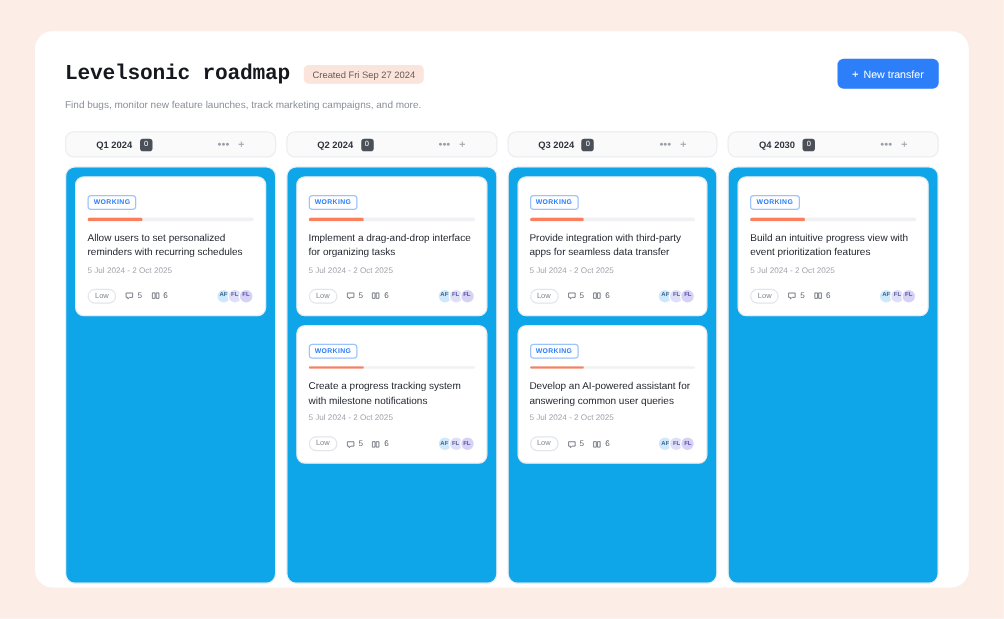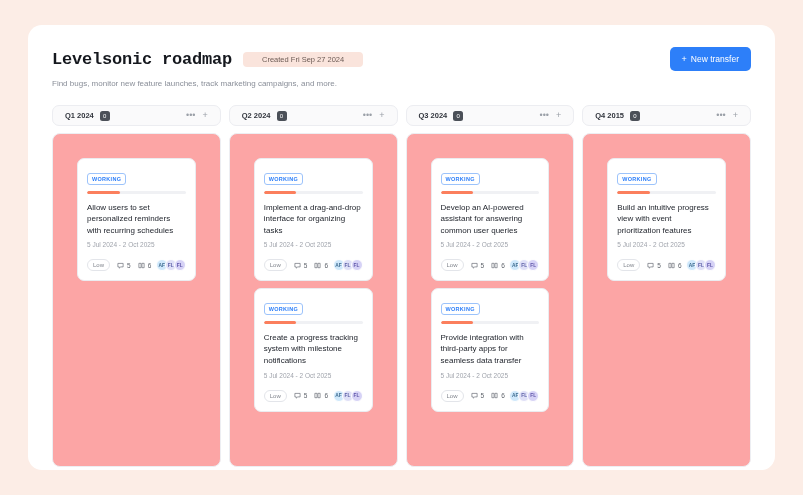--- a/index.html
+++ b/index.html
@@ -34,21 +34,21 @@
     font-size: 17px;
     font-weight: bold;
     color: #15181E;
     letter-spacing: -0.2px;
     font-family: Liberation Mono, monospace;
   }
   .created-badge {
     background: #FAE4DC;
     color: #6C5B55;
     font-size: 7.5px;
-    padding: 3px 19px;
+    padding: 3px 7px;
     border-radius: 4px;
     white-space: nowrap;
   }
   .new-product-btn {
     background: #2D7FF9;
     color: #FFFFFF;
     font-size: 8.5px;
     border: none;
     border-radius: 5px;
     padding: 7px 12px;
@@ -78,21 +78,21 @@
     flex-direction: column;
   }
 
   .column-header {
     background: #FAFAFB;
     border: 1px solid #ECEDF1;
     border-radius: 7px;
     height: 21px;
     display: flex;
     align-items: center;
-    padding: 0 12px;
+    padding: 0 24px;
     margin-bottom: 7px;
   }
   .column-name {
     font-size: 7.5px;
     font-weight: bold;
     color: #30343C;
   }
   .count-badge {
     margin-left: 6px;
     background: #4B5058;
@@ -113,26 +113,26 @@
     gap: 7px;
   }
   .dots-icon, .plus-icon {
     color: #9BA0A8;
     font-size: 9px;
     line-height: 1;
     cursor: pointer;
   }
 
   .column-body {
-    background: #fca5a5;
+    background: #0ea5e9;
     border: 1px solid #EDEEF2;
     border-radius: 8px;
     flex: 1;
     min-height: 334px;
-    padding: 24px;
+    padding: 7px;
     display: flex;
     flex-direction: column;
     gap: 7px;
   }
 
   
   .card {
     background: #FFFFFF;
     border: 1px solid #EBECF0;
     border-radius: 7px;
@@ -361,53 +361,53 @@
             <span class="dots-icon">•••</span>
             <span class="plus-icon">+</span>
           </span>
         </div>
         <div class="column-body">
           <div class="card">
             <div><span class="status-badge">WORKING</span></div>
             <div class="progress-track">
               <div class="progress-fill" style="width:33%"></div>
             </div>
+            <div class="card-title">Provide integration with third-party apps for seamless data transfer</div>
+            <div class="card-dates">5 Jul 2024 - 2 Oct 2025</div>
+            <div class="card-footer">
+              <span class="priority-pill">Low</span>
+              <span class="meta-group">
+                <span>
+                  <svg width="7" height="7" viewBox="0 0 16 16" fill="none" stroke="#6B7078" stroke-width="1.6">
+                    <path d="M2 3.2h12v8H8.6L5.2 14v-2.8H2z" stroke-linejoin="round"></path>
+                  </svg>
+                </span>
+                <span>5</span>
+              </span>
+              <span class="meta-group">
+                <span>
+                  <svg width="7" height="7" viewBox="0 0 16 16" fill="none" stroke="#6B7078" stroke-width="1.6">
+                    <path d="M2 3h5v10H2zM9 3h5v10H9z" stroke-linejoin="round"></path>
+                  </svg>
+                </span>
+                <span>6</span>
+              </span>
+              <span class="avatars">
+                <span class="avatar" style="background:#CFE8FB;color:#3D6A8E">AF</span>
+                <span class="avatar" style="background:#DFE0F7;color:#5B5FA6">FL</span>
+                <span class="avatar" style="background:#D6D2F6;color:#5E55A8">FL</span>
+              </span>
+            </div>
+          </div>
+          <div class="card">
+            <div><span class="status-badge">WORKING</span></div>
+            <div class="progress-track">
+              <div class="progress-fill" style="width:33%"></div>
+            </div>
             <div class="card-title">Develop an AI-powered assistant for answering common user queries</div>
-            <div class="card-dates">5 Jul 2024 - 2 Oct 2025</div>
-            <div class="card-footer">
-              <span class="priority-pill">Low</span>
-              <span class="meta-group">
-                <span>
-                  <svg width="7" height="7" viewBox="0 0 16 16" fill="none" stroke="#6B7078" stroke-width="1.6">
-                    <path d="M2 3.2h12v8H8.6L5.2 14v-2.8H2z" stroke-linejoin="round"></path>
-                  </svg>
-                </span>
-                <span>5</span>
-              </span>
-              <span class="meta-group">
-                <span>
-                  <svg width="7" height="7" viewBox="0 0 16 16" fill="none" stroke="#6B7078" stroke-width="1.6">
-                    <path d="M2 3h5v10H2zM9 3h5v10H9z" stroke-linejoin="round"></path>
-                  </svg>
-                </span>
-                <span>6</span>
-              </span>
-              <span class="avatars">
-                <span class="avatar" style="background:#CFE8FB;color:#3D6A8E">AF</span>
-                <span class="avatar" style="background:#DFE0F7;color:#5B5FA6">FL</span>
-                <span class="avatar" style="background:#D6D2F6;color:#5E55A8">FL</span>
-              </span>
-            </div>
-          </div>
-          <div class="card">
-            <div><span class="status-badge">WORKING</span></div>
-            <div class="progress-track">
-              <div class="progress-fill" style="width:33%"></div>
-            </div>
-            <div class="card-title">Provide integration with third-party apps for seamless data transfer</div>
             <div class="card-dates">5 Jul 2024 - 2 Oct 2025</div>
             <div class="card-footer">
               <span class="priority-pill">Low</span>
               <span class="meta-group">
                 <span>
                   <svg width="7" height="7" viewBox="0 0 16 16" fill="none" stroke="#6B7078" stroke-width="1.6">
                     <path d="M2 3.2h12v8H8.6L5.2 14v-2.8H2z" stroke-linejoin="round"></path>
                   </svg>
                 </span>
                 <span>5</span>
@@ -424,21 +424,21 @@
                 <span class="avatar" style="background:#CFE8FB;color:#3D6A8E">AF</span>
                 <span class="avatar" style="background:#DFE0F7;color:#5B5FA6">FL</span>
                 <span class="avatar" style="background:#D6D2F6;color:#5E55A8">FL</span>
               </span>
             </div>
           </div>
         </div>
       </div>
       <div class="column">
         <div class="column-header">
-          <span class="column-name">Q4 2015</span>
+          <span class="column-name">Q4 2030</span>
           <span class="count-badge">0</span>
           <span class="header-actions">
             <span class="dots-icon">•••</span>
             <span class="plus-icon">+</span>
           </span>
         </div>
         <div class="column-body">
           <div class="card">
             <div><span class="status-badge">WORKING</span></div>
             <div class="progress-track">

